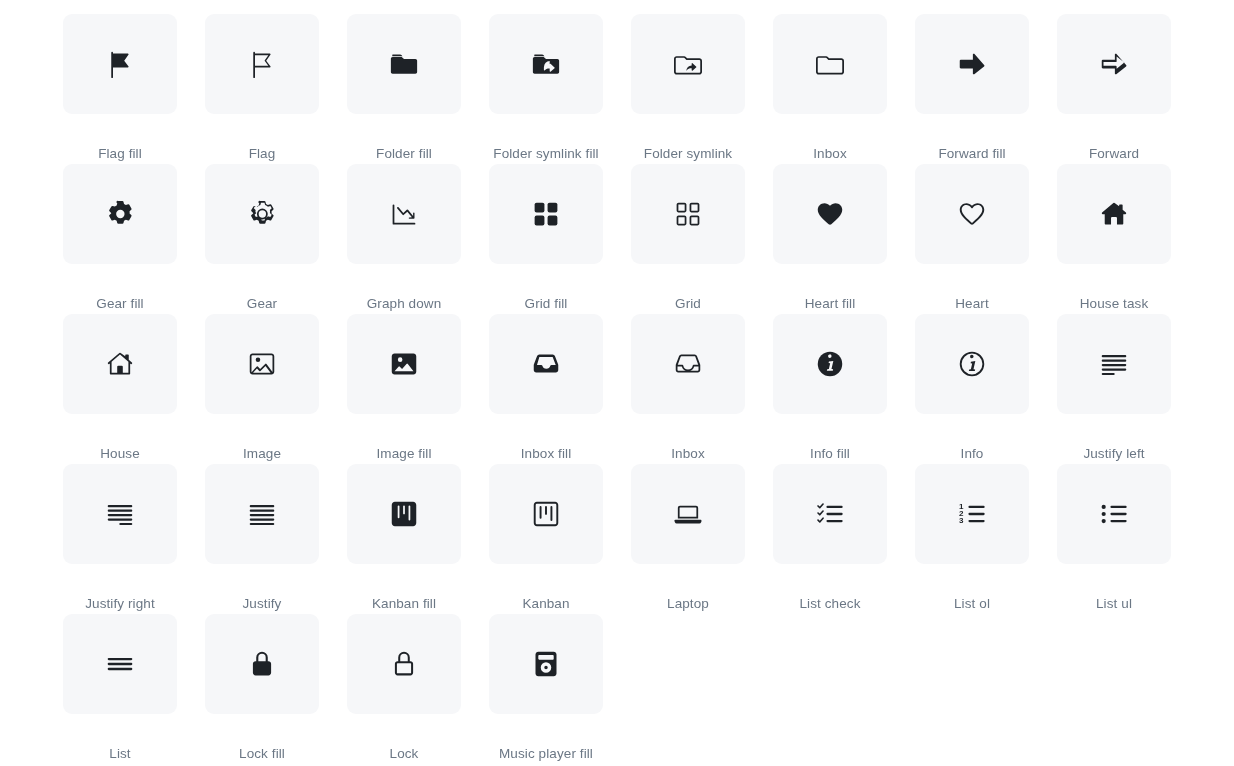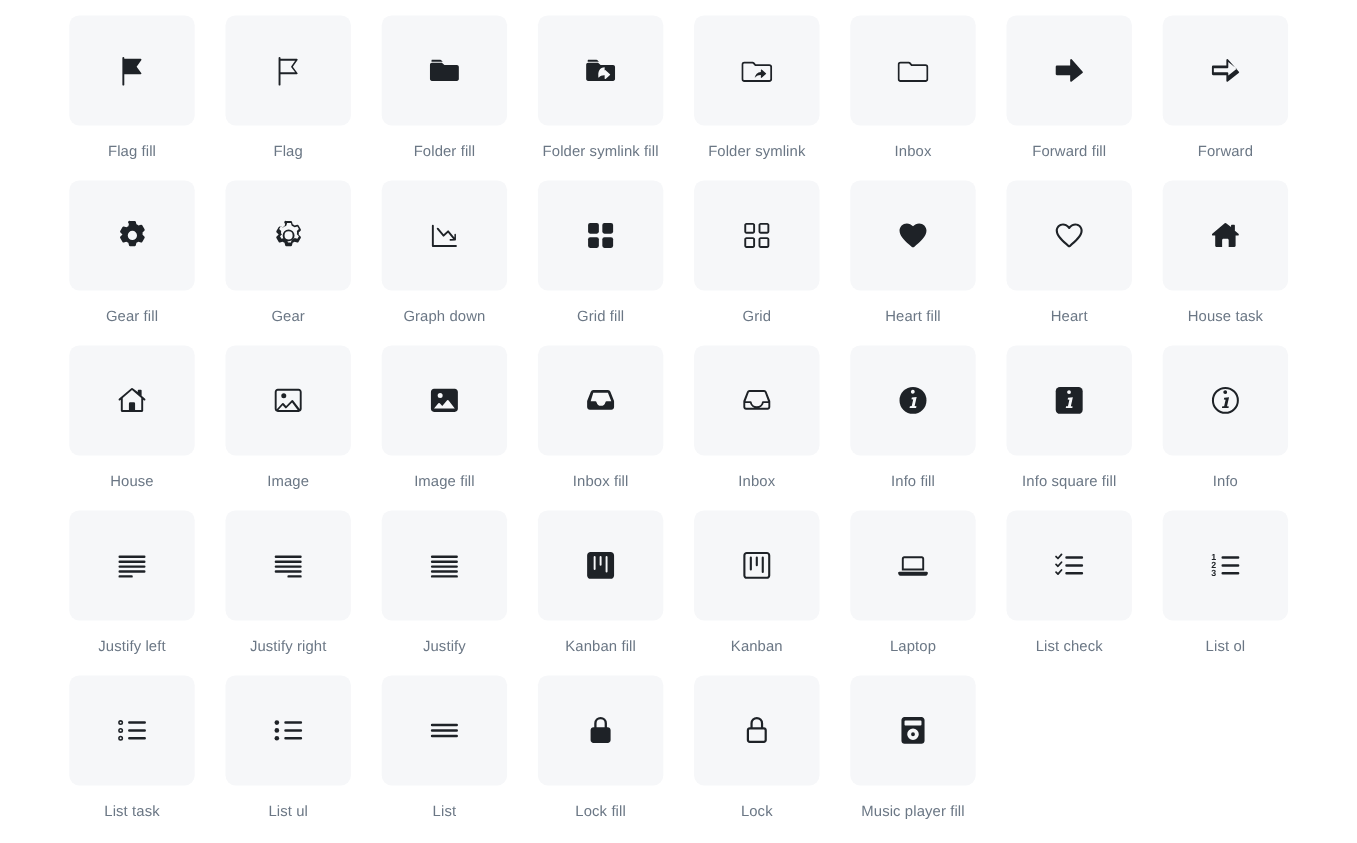--- a/index.html
+++ b/index.html
@@ -40,21 +40,21 @@
     box-sizing: border-box;
   }
   .icon-tile svg {
     display: block;
     width: 28px;
     height: 28px;
     color: #1e2227;
     fill: currentColor;
   }
   .icon-label {
-    margin-top: 16px;
+    margin-top: 32px;
     font-size: 13.5px;
     line-height: 16px;
     color: #6b7785;
     text-align: center;
     white-space: nowrap;
     letter-spacing: 0.1px;
   }
 </style>
 </head>
 <body>
@@ -246,29 +246,20 @@
         <svg viewBox="0 0 16 16" xmlns="http://www.w3.org/2000/svg">
           <circle cx="8" cy="8" r="7"></circle>
           <path fill="#f6f7f9" d="M8.9 3.4a1 1 0 1 1-2 .2 1 1 0 0 1 2-.2zM6.2 11.9l.2-.9.95-.1.75-3.35-.9-.15.2-.85 2.5-.3-1.05 4.62.95.13-.2.9h-3.4z"></path>
         </svg>
       </div>
       <div class="icon-label">Info fill</div>
     </div>
     <div class="icon-card">
       <div class="icon-tile">
         <svg viewBox="0 0 16 16" xmlns="http://www.w3.org/2000/svg">
-          <rect x="1" y="1" width="14" height="14" rx="2.2"></rect>
-          <path fill="#f6f7f9" d="M8.9 3.6a1 1 0 1 1-2 .2 1 1 0 0 1 2-.2zM6.2 12l.2-.9.95-.1.75-3.35-.9-.15.2-.85 2.5-.3L8.85 11l.95.13-.2.87h-3.4z"></path>
-        </svg>
-      </div>
-      <div class="icon-label">Info square fill</div>
-    </div>
-    <div class="icon-card">
-      <div class="icon-tile">
-        <svg viewBox="0 0 16 16" xmlns="http://www.w3.org/2000/svg">
           <path d="M8 1a7 7 0 1 0 0 14A7 7 0 0 0 8 1zm0 1.05a5.95 5.95 0 1 1 0 11.9 5.95 5.95 0 0 1 0-11.9z"></path>
           <path d="M8.9 3.6a1 1 0 1 1-2 .2 1 1 0 0 1 2-.2zM6.2 12l.2-.9.95-.1.75-3.35-.9-.15.2-.85 2.5-.3L8.85 11l.95.13-.2.87h-3.4z"></path>
         </svg>
       </div>
       <div class="icon-label">Info</div>
     </div>
     <div class="icon-card">
       <div class="icon-tile">
         <svg viewBox="0 0 16 16" xmlns="http://www.w3.org/2000/svg">
           <path d="M1.6 2.9h12.8a.62.62 0 0 1 0 1.25H1.6a.62.62 0 1 1 0-1.25zm0 2.55h12.8a.62.62 0 0 1 0 1.25H1.6a.62.62 0 1 1 0-1.25zm0 2.55h12.8a.62.62 0 0 1 0 1.25H1.6a.62.62 0 1 1 0-1.25zm0 2.55h12.8a.62.62 0 0 1 0 1.25H1.6a.62.62 0 1 1 0-1.25zm0 2.55h6.2a.62.62 0 0 1 0 1.25H1.6a.62.62 0 1 1 0-1.25z"></path>
@@ -335,29 +326,20 @@
           <text x="0.6" y="9.2" font-family="Liberation Sans, sans-serif" font-size="4.6" font-weight="600">2</text>
           <text x="0.6" y="13.4" font-family="Liberation Sans, sans-serif" font-size="4.6" font-weight="600">3</text>
         </svg>
       </div>
       <div class="icon-label">List ol</div>
     </div>
     <div class="icon-card">
       <div class="icon-tile">
         <svg viewBox="0 0 16 16" xmlns="http://www.w3.org/2000/svg">
           <path d="M6.6 3.3h8a.65.65 0 0 1 0 1.3h-8a.65.65 0 0 1 0-1.3zm0 4.05h8a.65.65 0 0 1 0 1.3h-8a.65.65 0 1 1 0-1.3zm0 4.05h8a.65.65 0 0 1 0 1.3h-8a.65.65 0 1 1 0-1.3z"></path>
-          <path d="M2.1 2.65a1.3 1.3 0 1 0 0 2.6 1.3 1.3 0 0 0 0-2.6zm0 .8a.5.5 0 1 1 0 1 .5.5 0 0 1 0-1zm0 3.25a1.3 1.3 0 1 0 0 2.6 1.3 1.3 0 0 0 0-2.6zm0 .8a.5.5 0 1 1 0 1 .5.5 0 0 1 0-1zm0 3.25a1.3 1.3 0 1 0 0 2.6 1.3 1.3 0 0 0 0-2.6zm0 .8a.5.5 0 1 1 0 1 .5.5 0 0 1 0-1z"></path>
-        </svg>
-      </div>
-      <div class="icon-label">List task</div>
-    </div>
-    <div class="icon-card">
-      <div class="icon-tile">
-        <svg viewBox="0 0 16 16" xmlns="http://www.w3.org/2000/svg">
-          <path d="M6.6 3.3h8a.65.65 0 0 1 0 1.3h-8a.65.65 0 0 1 0-1.3zm0 4.05h8a.65.65 0 0 1 0 1.3h-8a.65.65 0 1 1 0-1.3zm0 4.05h8a.65.65 0 0 1 0 1.3h-8a.65.65 0 1 1 0-1.3z"></path>
           <circle cx="2.1" cy="3.95" r="1.2"></circle>
           <circle cx="2.1" cy="8" r="1.2"></circle>
           <circle cx="2.1" cy="12.05" r="1.2"></circle>
         </svg>
       </div>
       <div class="icon-label">List ul</div>
     </div>
     <div class="icon-card">
       <div class="icon-tile">
         <svg viewBox="0 0 16 16" xmlns="http://www.w3.org/2000/svg">

